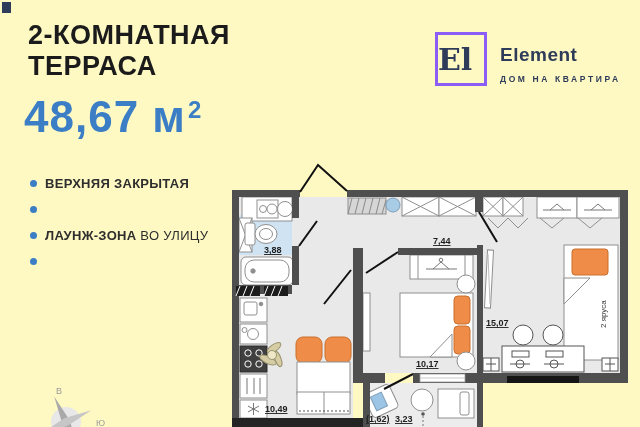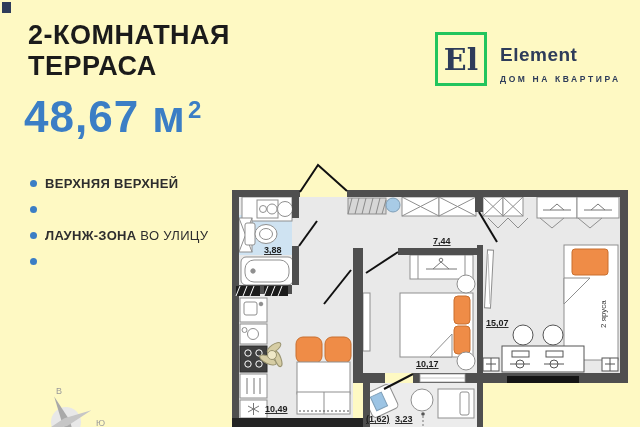--- a/index.html
+++ b/index.html
@@ -4,21 +4,21 @@
 <style>
   html,body{margin:0;padding:0;}
   body{background:#ffffff;font-family:"Liberation Sans",sans-serif;}
   .page{position:relative;width:640px;height:427px;background:#fef9c3;overflow:hidden;}
   .corner-mark{position:absolute;left:2px;top:2px;width:9px;height:11px;background:#2e3c5a;}
   .title{position:absolute;left:28px;top:20px;font-size:27px;line-height:31px;font-weight:800;
          letter-spacing:.5px;color:#1b1b1b;}
   .area{position:absolute;left:24px;top:92px;font-size:44px;font-weight:800;color:#3b7ec5;letter-spacing:1px;text-align:center;}
   .area sup{font-size:24px;vertical-align:14px;margin-left:2px;}
   .logo{position:absolute;left:435px;top:32px;display:flex;align-items:flex-start;}
-  .logo-box{width:46px;height:48px;border:3px solid #22c55e;display:flex;align-items:center;justify-content:center;}
+  .logo-box{width:46px;height:48px;border:3px solid #8b5cf6;display:flex;align-items:center;}
   .logo-mark{font-family:"DejaVu Serif",serif;font-weight:700;font-size:30px;color:#2e3c5a;}
   .logo-right{margin-left:13px;padding-top:9px;}
   .logo-name{font-size:19px;font-weight:800;color:#2e3c5a;letter-spacing:.5px;line-height:27px;}
   .logo-tagline{margin-top:6px;font-size:8.5px;font-weight:700;color:#2e3c5a;letter-spacing:2.6px;}
   .features{position:absolute;left:30px;top:170px;}
   .feature{display:flex;align-items:center;height:26px;}
   .bullet{width:7px;height:7px;border-radius:50%;background:#3b7ec5;margin-right:8px;flex:0 0 auto;}
   .feature .txt{font-size:13px;color:#2e2e2e;letter-spacing:.3px;white-space:pre;}
   .feature .b{font-weight:800;}
   .plan{position:absolute;left:230px;top:160px;width:400px;height:267px;}
@@ -46,21 +46,21 @@
     </div>
     <div class="logo-right">
       <div class="logo-name">Element</div>
       <div class="logo-tagline">ДОМ НА КВАРТИРА</div>
     </div>
   </div>
 
   <div class="features">
     <div class="feature">
       <span class="bullet"></span>
-      <span class="txt"><span class="b">ВЕРХНЯЯ ВЕРХНЕЙ</span><span></span></span>
+      <span class="txt"><span class="b">ВЕРХНЯЯ ЗАКРЫТАЯ</span><span></span></span>
     </div>
     <div class="feature">
       <span class="bullet"></span>
     </div>
     <div class="feature">
       <span class="bullet"></span>
       <span class="txt"><span class="b">ЛАУНЖ-ЗОНА</span><span> ВО УЛИЦУ</span></span>
     </div>
     <div class="feature">
       <span class="bullet"></span>

